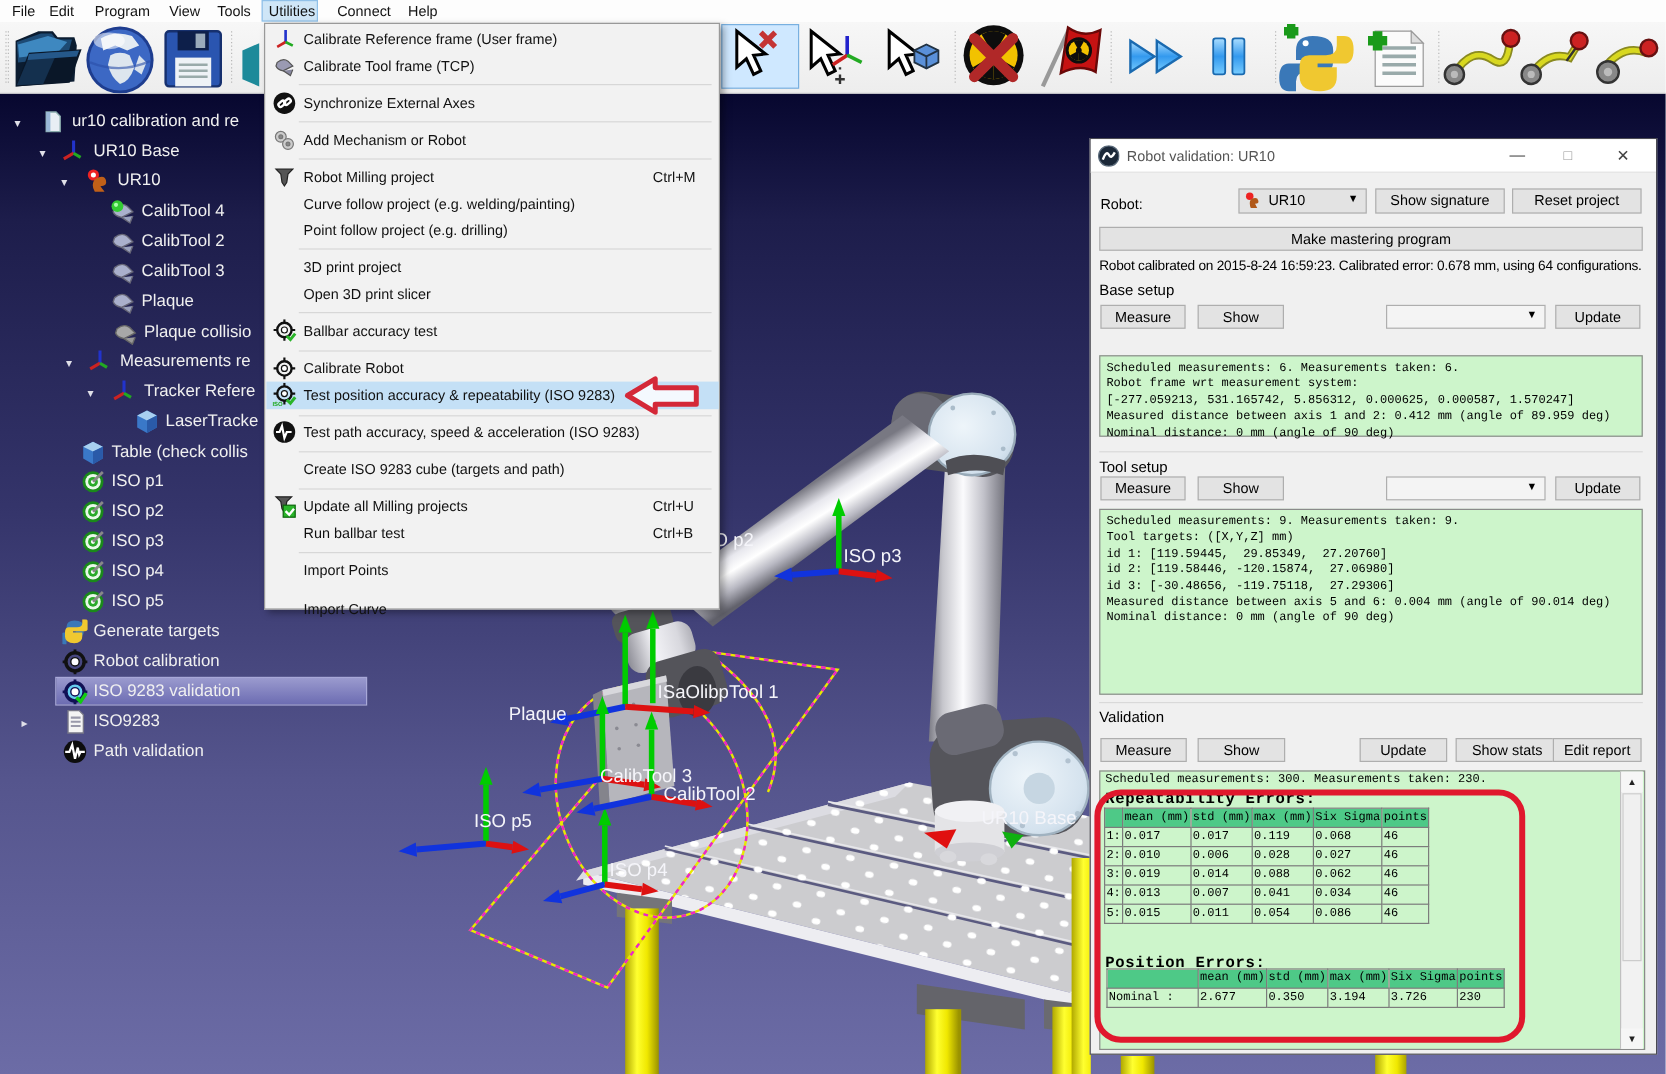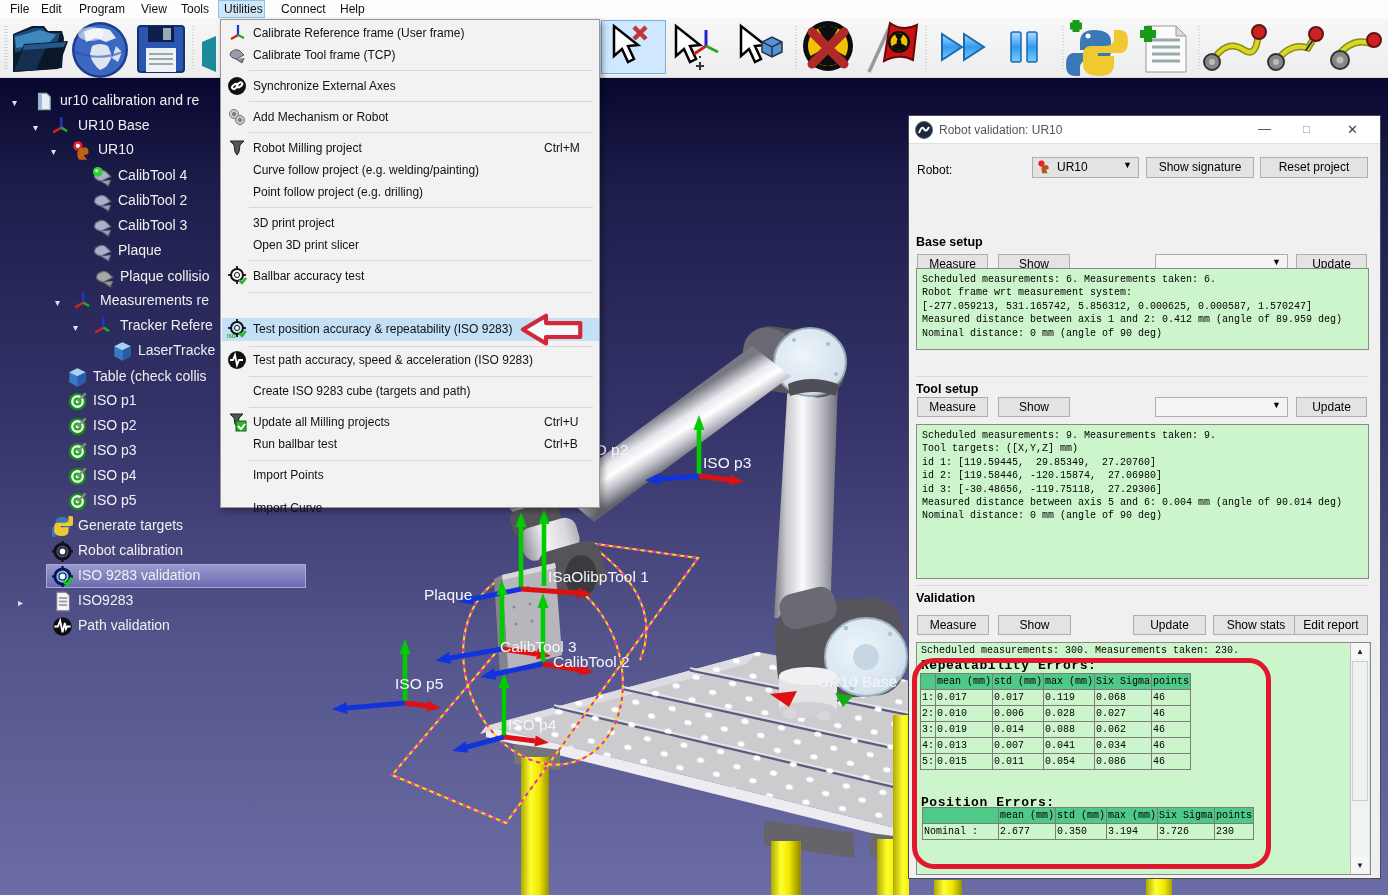--- a/index.html
+++ b/index.html
@@ -11,21 +11,21 @@
 #menu{position:absolute;left:220px;top:19px;width:380px;height:489px;background:#f2f2f2;border:1px solid #999;box-shadow:3px 3px 6px rgba(0,0,0,.35);z-index:40;font-size:12px;color:#111}
 .mi{position:absolute;left:1px;width:377px;height:22px;line-height:22px;white-space:nowrap}
 .mi .txt{position:absolute;left:31px}
 .mi .sc{position:absolute;left:322px}
 .msep{position:absolute;left:28px;width:344px;height:1px;background:#d7d7d7}
 .mic{position:absolute;left:4px;top:1px;width:22px;height:20px}
 #dlg{position:absolute;left:908px;top:115px;width:473px;height:764px;background:#f0f0f0;border:1px solid #4a4a52;z-index:20;font-size:12px;color:#000}
 #dtitle{position:absolute;left:0;top:0;width:471px;height:28px;background:#fff;border-bottom:1px solid #e0e0e0}
 .btn{position:absolute;background:#e3e3e3;border:1px solid #aeaeae;font-size:12px;color:#000;text-align:center;font-family:"Liberation Sans",sans-serif}
 .grn{position:absolute;left:7px;width:453px;background:#cdf5cb;border:1px solid #8a8a8a;font-family:"Liberation Mono",monospace;font-size:10px;line-height:13.4px;color:#000;white-space:pre}
-.sect{position:absolute;left:7px;font-weight:bold;font-size:12.5px}
+.sect{position:absolute;left:7px;font-weight:normal;font-size:12.5px}
 .dsep{position:absolute;left:7px;width:453px;height:1px;background:#d9d9d9}
 table.gt{border-collapse:collapse;font-family:"Liberation Mono",monospace;font-size:10px;position:absolute;table-layout:fixed}
 table.gt td{border:1px solid #7c7c7c;padding:0 0 0 2px;height:16px;background:#cdf5cb;white-space:nowrap;overflow:hidden}
 table.gt td{border:1px solid #7c7c7c;padding:0 1px;height:16px;background:#cdf5cb}
 table.gt td.h{background:#4ec987}
 </style></head><body>
 <div id="menubar">
     <span style="left:218px;top:0;width:47px;height:18px;background:#cfe6f7;border:1px solid #90c0e8"></span>
     <span style="left:10px">File</span>
     <span style="left:41px">Edit</span>
@@ -588,20 +588,33 @@
         <g stroke="#111" stroke-width="1.8">
           <line x1="10" y1="0" x2="10" y2="3"></line>
           <line x1="10" y1="15" x2="10" y2="18"></line>
           <line x1="1" y1="9" x2="4" y2="9"></line>
           <line x1="16" y1="9" x2="19" y2="9"></line>
         </g>
         <path d="M12 14 l3 3 l4 -5" stroke="#2ab52a" stroke-width="2.5" fill="none"></path>
       </svg>
     </div>
 <div class="msep" style="top:272px"></div>
+<div class="mi" style="top:276px">
+      <span class="txt">Calibrate Robot</span>
+      <svg class="mic" width="20" height="20" viewBox="0 0 20 20">
+        <circle cx="10" cy="10" r="6" fill="none" stroke="#111" stroke-width="2"></circle>
+        <circle cx="10" cy="10" r="2.5" fill="#fff" stroke="#111"></circle>
+        <g stroke="#111" stroke-width="1.8">
+          <line x1="10" y1="1" x2="10" y2="4"></line>
+          <line x1="10" y1="16" x2="10" y2="19"></line>
+          <line x1="1" y1="10" x2="4" y2="10"></line>
+          <line x1="16" y1="10" x2="19" y2="10"></line>
+        </g>
+      </svg>
+    </div>
 <div class="mi" style="top:298px">
       <span class="txt">Test position accuracy &amp; repeatability (ISO 9283)</span>
       <svg class="mic" width="20" height="20" viewBox="0 0 20 20">
         <circle cx="10" cy="9" r="6" fill="none" stroke="#111" stroke-width="2"></circle>
         <circle cx="10" cy="9" r="2.5" fill="#fff" stroke="#111"></circle>
         <g stroke="#111" stroke-width="1.8">
           <line x1="10" y1="0" x2="10" y2="3"></line>
           <line x1="10" y1="15" x2="10" y2="18"></line>
           <line x1="1" y1="9" x2="4" y2="9"></line>
           <line x1="16" y1="9" x2="19" y2="9"></line>
@@ -663,28 +676,30 @@
 <div class="btn" style="left:123px;top:41px;width:107px;height:21px">
       <svg style="position:absolute;left:4px;top:2px" width="16" height="16" viewBox="0 0 18 18">
         <circle cx="5" cy="4" r="3.5" fill="#ee2222"></circle>
         <path d="M6 7 Q12 4 13 8 Q14 11 10 11 L12 15 L6 15 Q4 10 6 7Z" fill="#b05818"></path>
       </svg>
       <span style="position:absolute;left:24px;top:2px">UR10</span>
       <span style="position:absolute;right:6px;top:2px;font-size:9px">▼</span>
     </div>
 <div class="btn" style="left:237px;top:41px;width:108px;height:21px;line-height:19px;font-size:12px">Show signature</div>
 <div class="btn" style="left:351px;top:41px;width:108px;height:21px;line-height:19px;font-size:12px">Reset project</div>
+<div class="btn" style="left:7px;top:73px;width:453px;height:20px;line-height:18px;font-size:12px">Make mastering program</div>
+<div style="position:absolute;left:7px;top:100px;width:460px;font-size:11.4px;letter-spacing:-0.2px;white-space:nowrap">Robot calibrated on 2015-8-24 16:59:23. Calibrated error: 0.678 mm, using 64 configurations.</div>
 <div class="sect" style="top:119px">Base setup</div>
 <div class="btn" style="left:8px;top:138px;width:71px;height:20px;line-height:18px;font-size:12px">Measure</div>
 <div class="btn" style="left:89px;top:138px;width:72px;height:20px;line-height:18px;font-size:12px">Show</div>
 <div class="btn" style="left:246px;top:138px;width:133px;height:20px;background:#f4f4f4">
       <span style="position:absolute;right:6px;top:2px;font-size:9px">▼</span>
     </div>
 <div class="btn" style="left:387px;top:138px;width:71px;height:20px;line-height:18px;font-size:12px">Update</div>
-<div class="grn" style="top:152px;height:82px;padding:4px 0 0 5px">Scheduled measurements: 6. Measurements taken: 6.
+<div class="grn" style="top:180px;height:68px;padding:4px 0 0 5px">Scheduled measurements: 6. Measurements taken: 6.
 Robot frame wrt measurement system:
 [-277.059213, 531.165742, 5.856312, 0.000625, 0.000587, 1.570247]
 Measured distance between axis 1 and 2: 0.412 mm (angle of 89.959 deg)
 Nominal distance: 0 mm (angle of 90 deg)</div>
 <div class="dsep" style="top:260px"></div>
 <div class="sect" style="top:266px">Tool setup</div>
 <div class="btn" style="left:8px;top:281px;width:71px;height:20px;line-height:18px;font-size:12px">Measure</div>
 <div class="btn" style="left:89px;top:281px;width:72px;height:20px;line-height:18px;font-size:12px">Show</div>
 <div class="btn" style="left:246px;top:281px;width:133px;height:20px;background:#f4f4f4">
       <span style="position:absolute;right:6px;top:2px;font-size:9px">▼</span>

